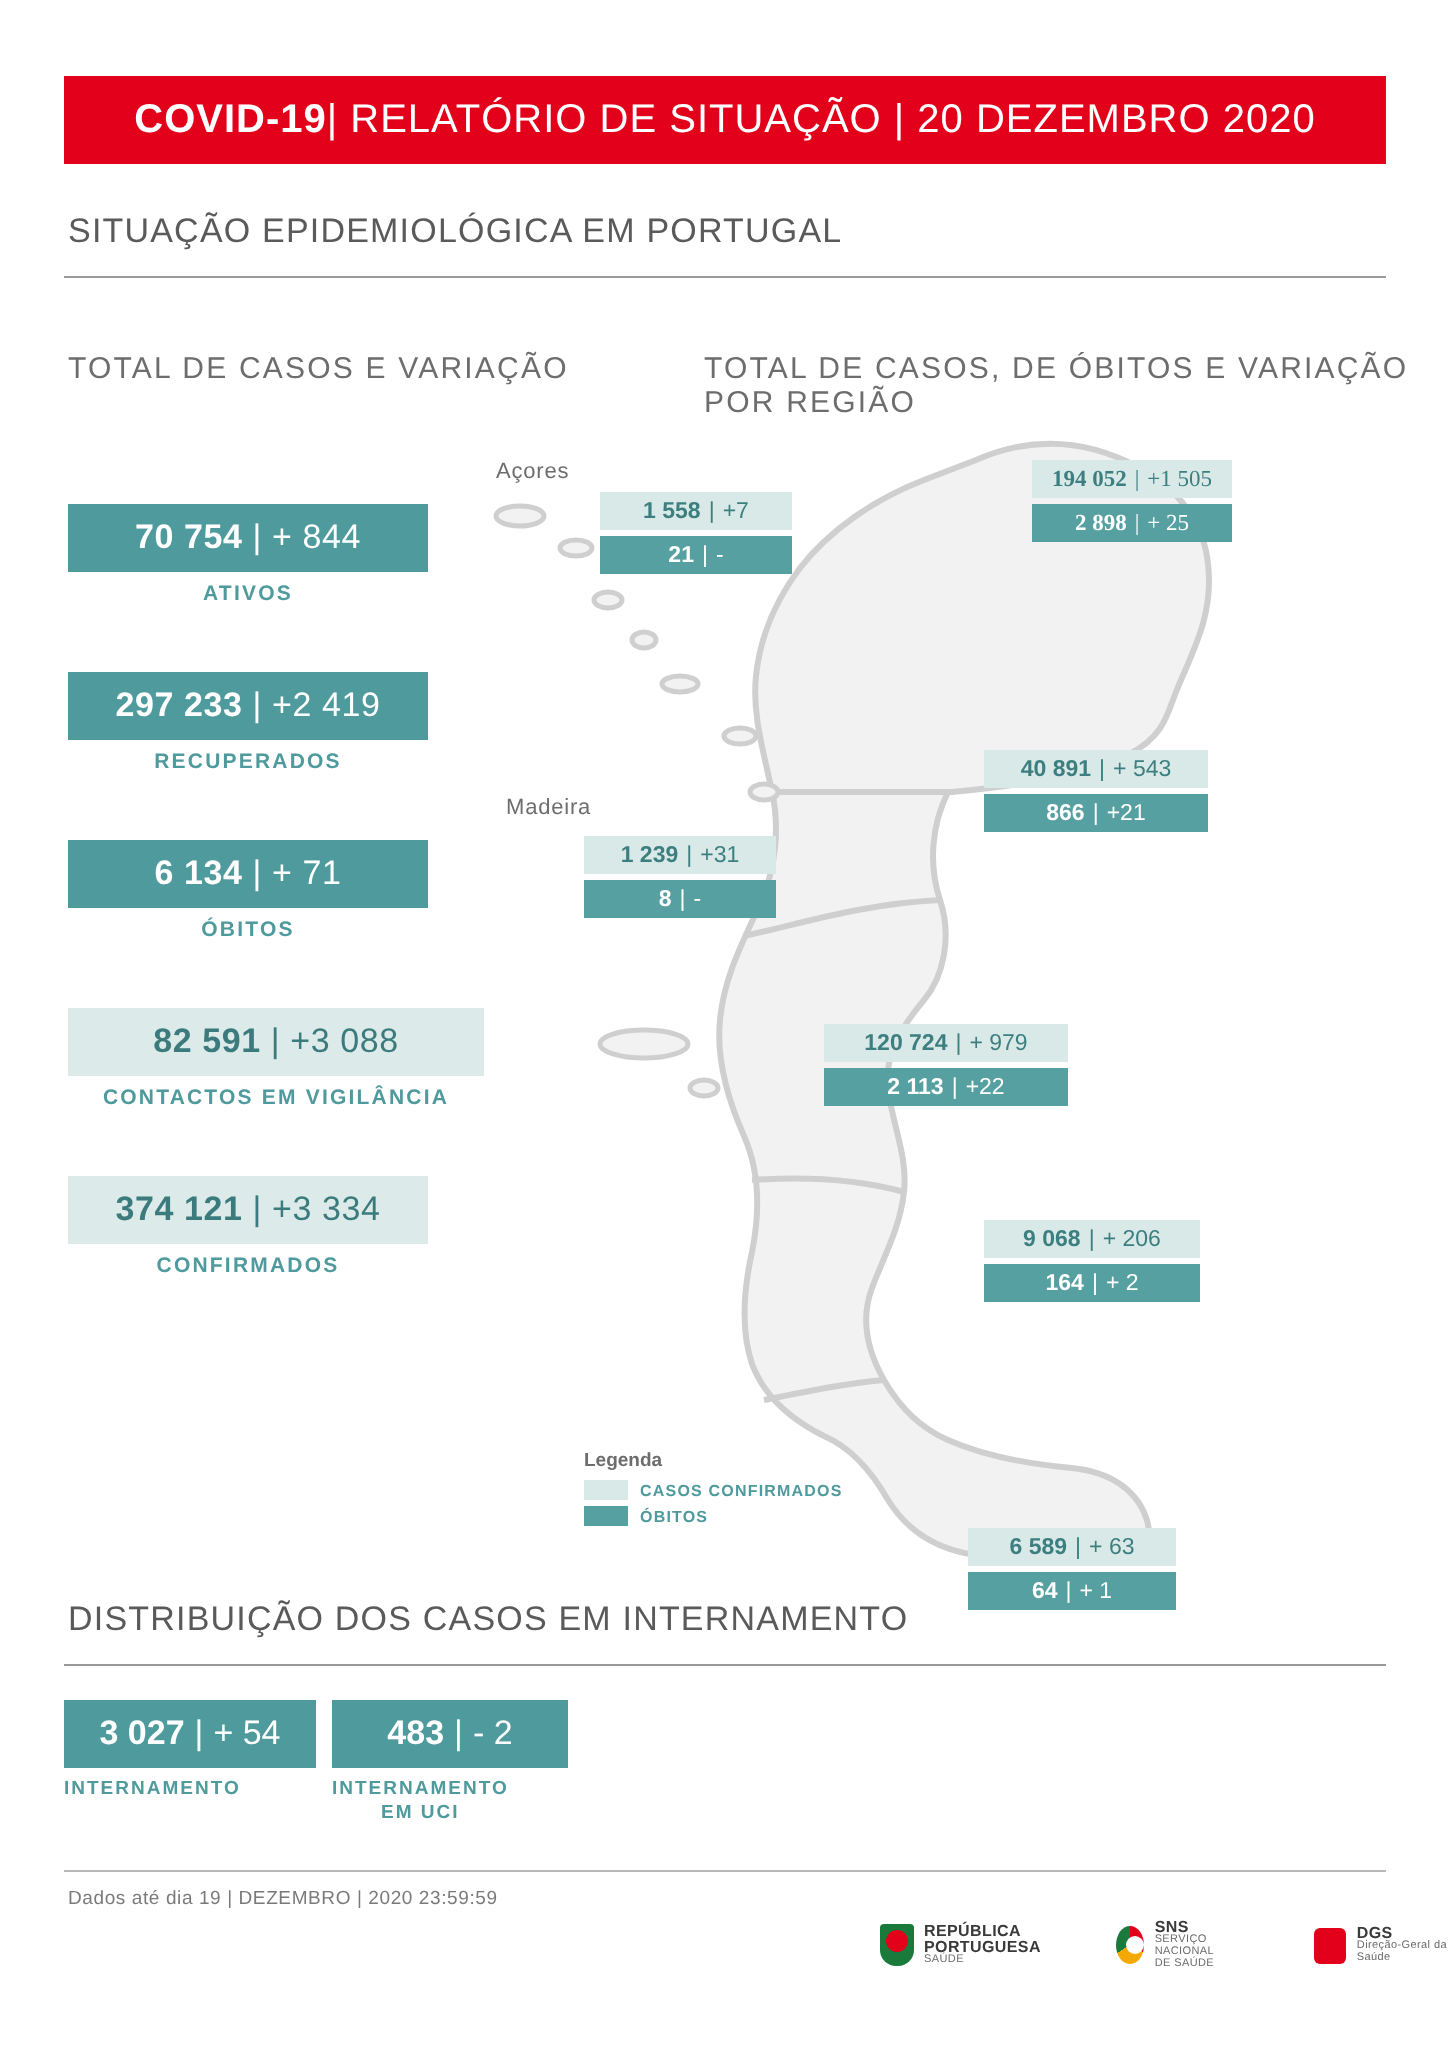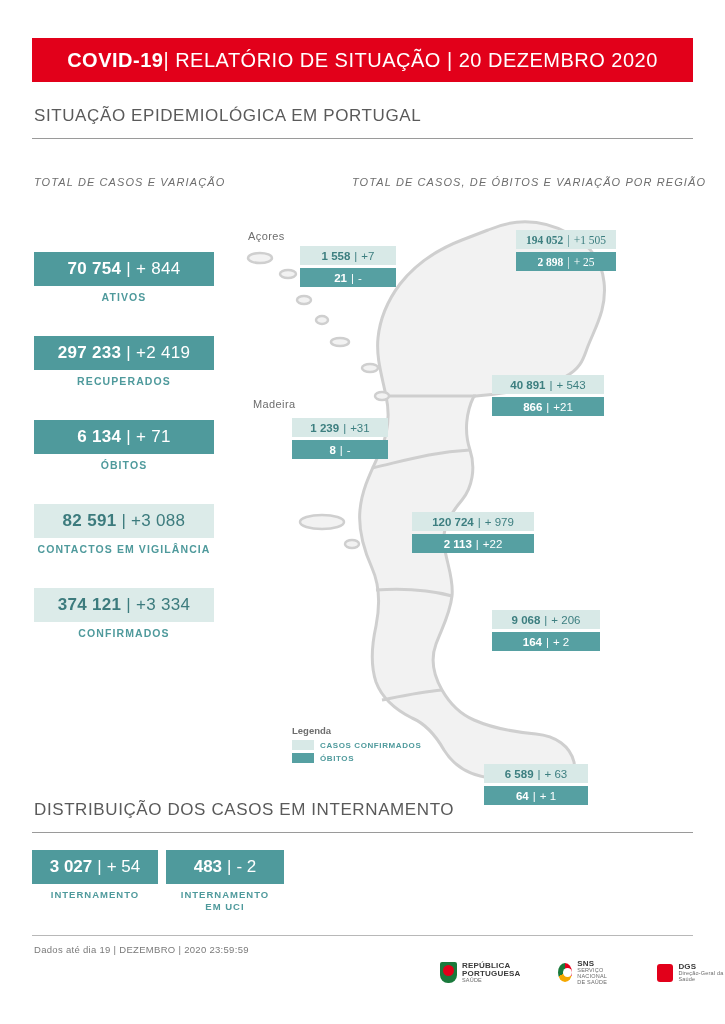--- a/index.html
+++ b/index.html
@@ -28,21 +28,21 @@
   
   .section-title {
     position:absolute;
     font-size:17px; color:#5a5a5a; letter-spacing:0.6px;
   }
   .section-rule {
     position:absolute; height:1px; background:#9a9a9a;
   }
 
   .sub-label {
-    position:absolute; font-size:11px; color:#6d6d6d; letter-spacing:1.1px;font-style:italic;
+    position:absolute; font-size:15px; color:#6d6d6d; letter-spacing:1.1px;
   }
 
   
   .stat {
     position:absolute;
     display:flex; flex-direction:column; align-items:center; justify-content:center;
   }
   .stat .bar {
     width:100%;
     display:flex; align-items:center; justify-content:center;
@@ -78,21 +78,21 @@
   
   .legend { position:absolute; left:292px; top:725px; }
   .legend .lg-title { font-size:9.5px; color:#6d6d6d; font-weight:bold; margin-bottom:4px; }
   .legend .lg-row { display:flex; align-items:center; margin-bottom:3px; }
   .legend .sw { width:22px; height:10px; margin-right:6px; }
   .legend .sw.light { background:#d8e9e7; }
   .legend .sw.dark { background:#56a0a2; }
   .legend .lg-txt { font-size:8px; color:#4f9a9c; letter-spacing:0.6px; font-weight:bold; }
 
   
-  .int-stat { position:absolute; display:flex; flex-direction:column; align-items:center; }
+  .int-stat { position:absolute; display:flex; flex-direction:column; align-items:flex-start; }
   .int-stat .bar {
     background:#4f9a9c; color:#fff; height:34px; width:100%;
     display:flex; align-items:center; justify-content:center; font-size:17px;
   }
   .int-stat .bar .num { font-weight:bold; }
   .int-stat .bar .sep { margin:0 5px; }
   .int-stat .cap {
     margin-top:5px; font-size:9.5px; letter-spacing:1px; color:#4f9a9c; font-weight:bold; text-align:center; line-height:1.25;
   }
 
@@ -158,21 +158,21 @@
 
   <div class="stat" style="left:34px; top:420px; width:180px;">
     <div class="bar dark">
       <span class="num">6 134</span>
       <span class="sep">|</span>
       <span class="var">+ 71</span>
     </div>
     <div class="cap">ÓBITOS</div>
   </div>
 
-  <div class="stat lightcap" style="left:34px; top:504px; width:180px;">
+  <div class="stat lightcap" style="left:34px; top:504px; width:208px;">
     <div class="bar light">
       <span class="num">82 591</span>
       <span class="sep">|</span>
       <span class="var">+3 088</span>
     </div>
     <div class="cap">CONTACTOS EM VIGILÂNCIA</div>
   </div>
 
   <div class="stat lightcap" style="left:34px; top:588px; width:180px;">
     <div class="bar light">

